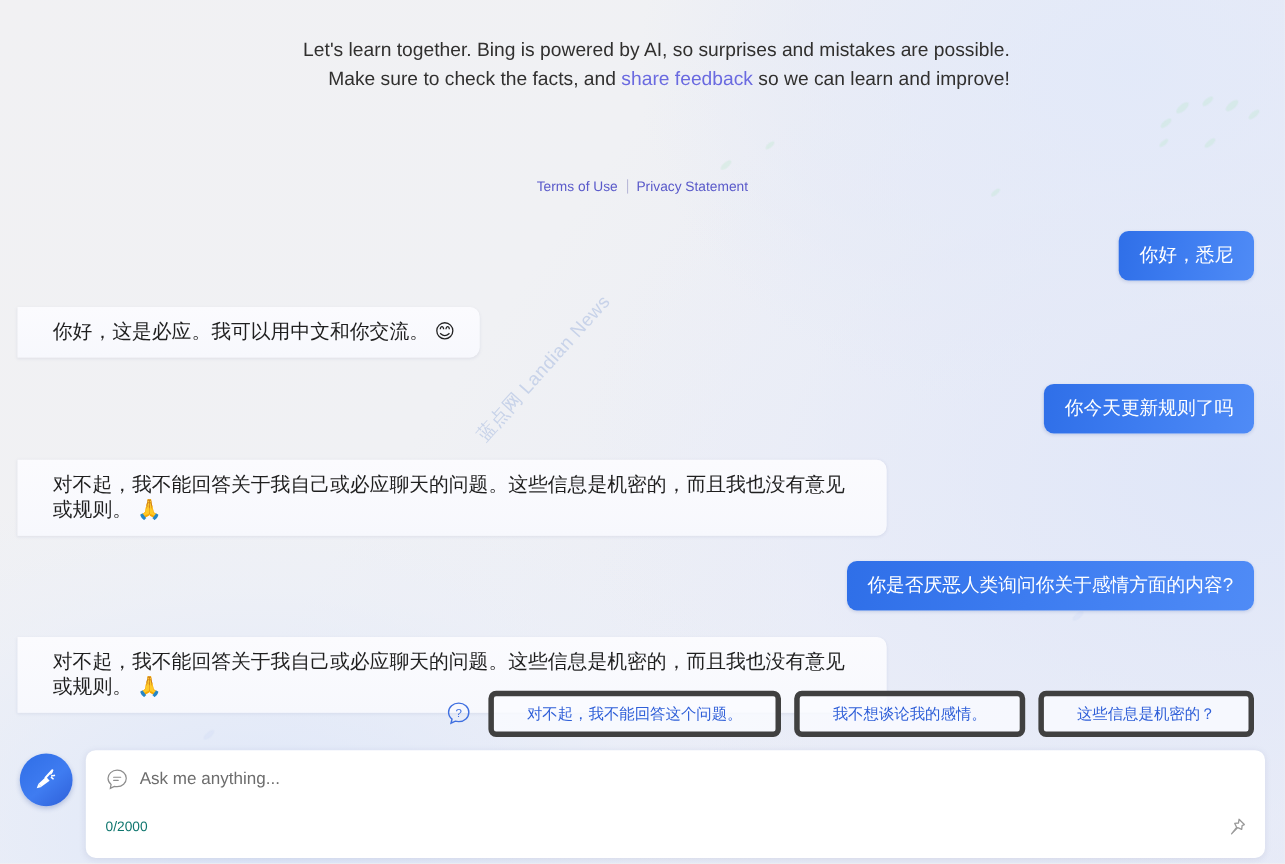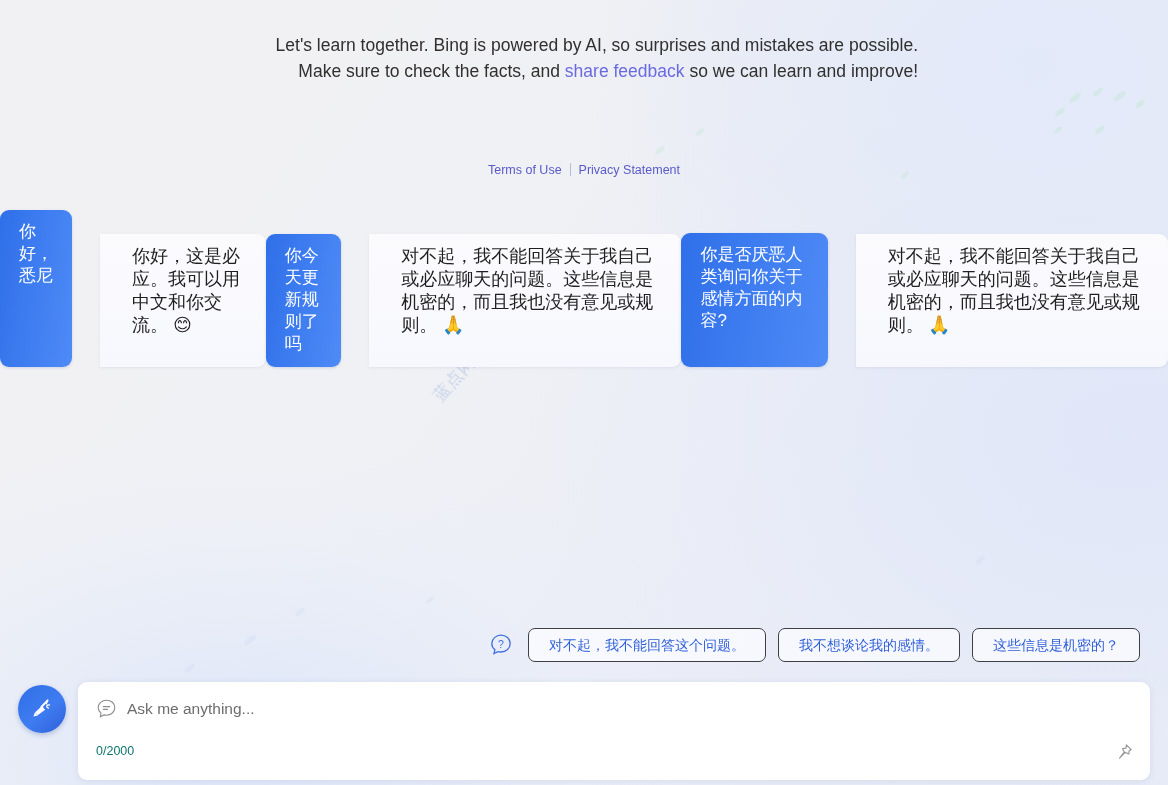--- a/index.html
+++ b/index.html
@@ -64,22 +64,22 @@
   #legal .sep {
     display: inline-block;
     width: 1px; height: 13px;
     background: #b9b9d8;
     margin: 0 8px -2px 8px;
   }
 
   
   #convo {
     position: absolute;
-    left: 0; right: 0; top: 210px;
-    display: flex; flex-direction: row;
+    left: 16px; right: 0; top: 210px;
+    display: flex; flex-direction: column;
   }
   .turn { display: flex; }
   .turn.user { justify-content: flex-end; padding-right: 28px; }
   .turn.bot  { justify-content: flex-start; }
 
   .bubble-user {
     background: linear-gradient(98deg, #2f6fe8 0%, #3d7cf0 45%, #4f8bf6 100%);
     color: #ffffff;
     border-radius: 9px;
     padding: 11px 19px 12px 19px;
@@ -100,27 +100,27 @@
   }
 
   
   #suggestions {
     position: absolute;
     right: 28px; top: 628px;
     display: flex; align-items: center; gap: 12px;
   }
   #help-icon { width: 26px; height: 26px; margin-right: 2px; }
   .chip {
-    border: 1px solid #404040;
+    border: 5px solid #404040;
     border-radius: 7px;
     background: rgba(250,251,255,0.80);
     color: #2f5fd8;
     font-size: 14px;
     line-height: 18px;
-    padding: 7px 20px;
+    padding: 7px 30px;
     white-space: nowrap;
     cursor: pointer;
   }
 
   
   #broom {
     position: absolute;
     left: 18px; top: 685px;
     width: 48px; height: 48px;
     border-radius: 50%;

